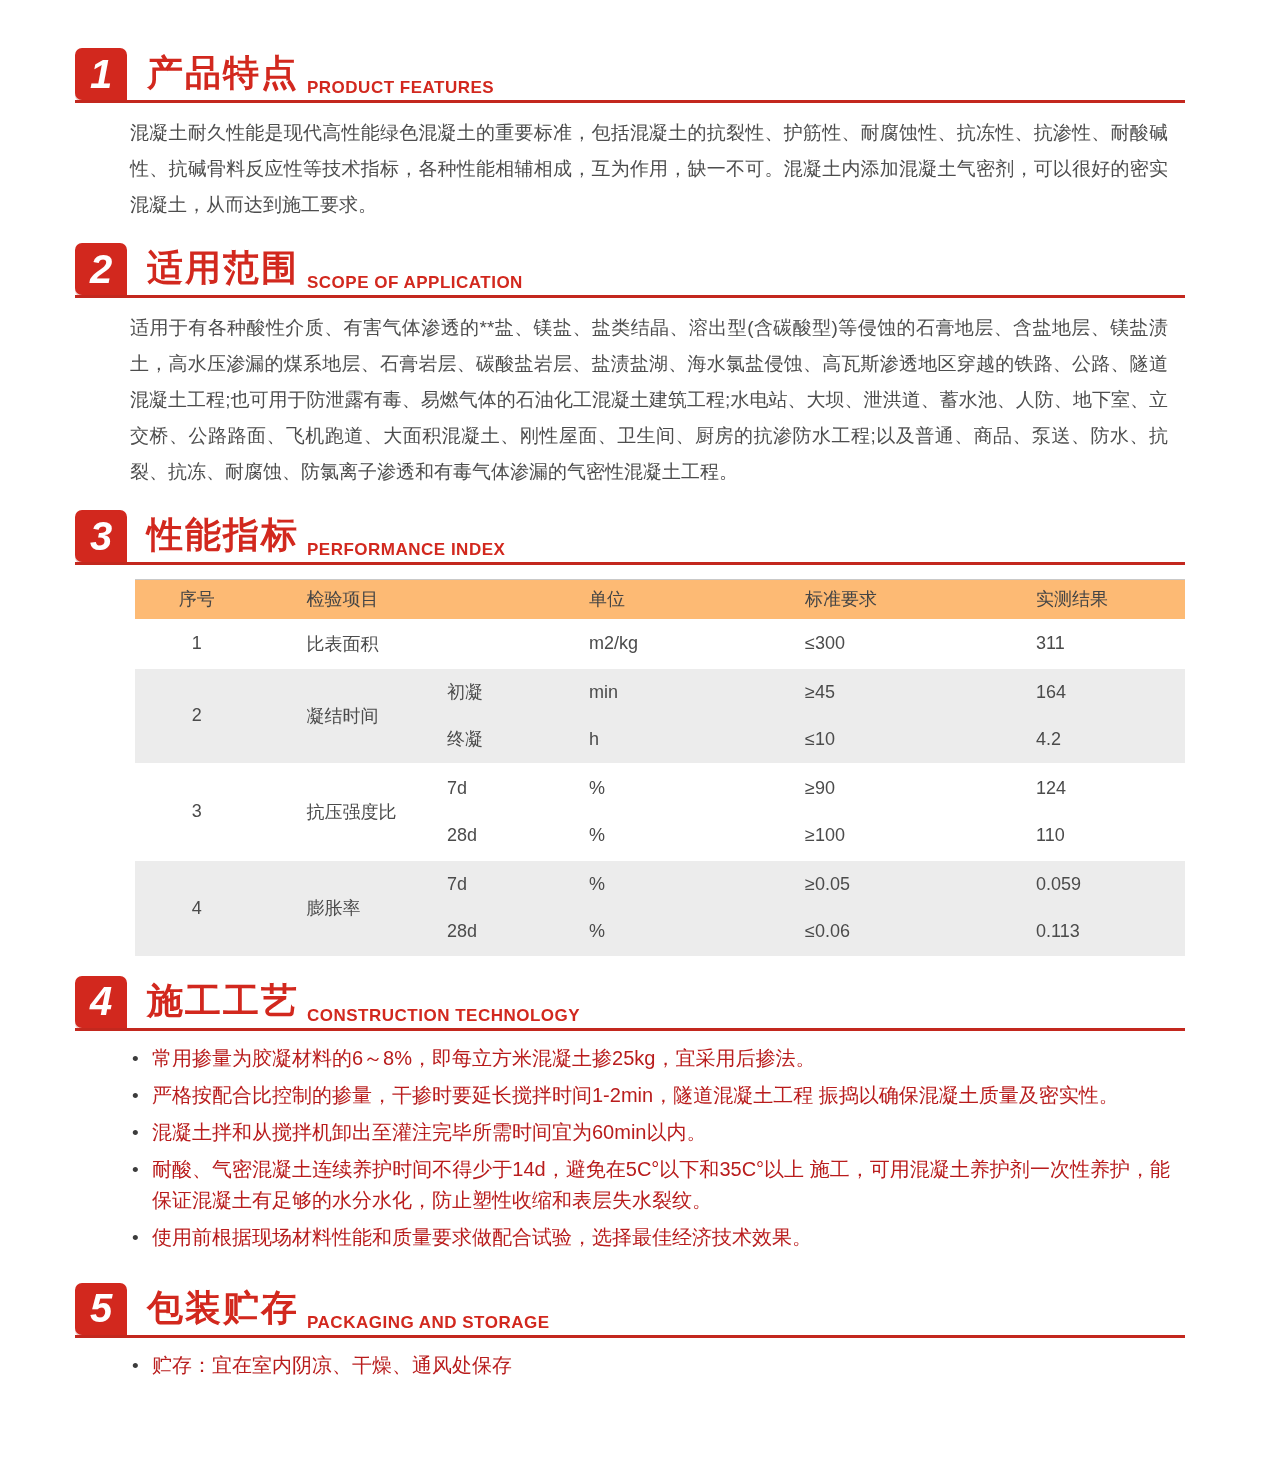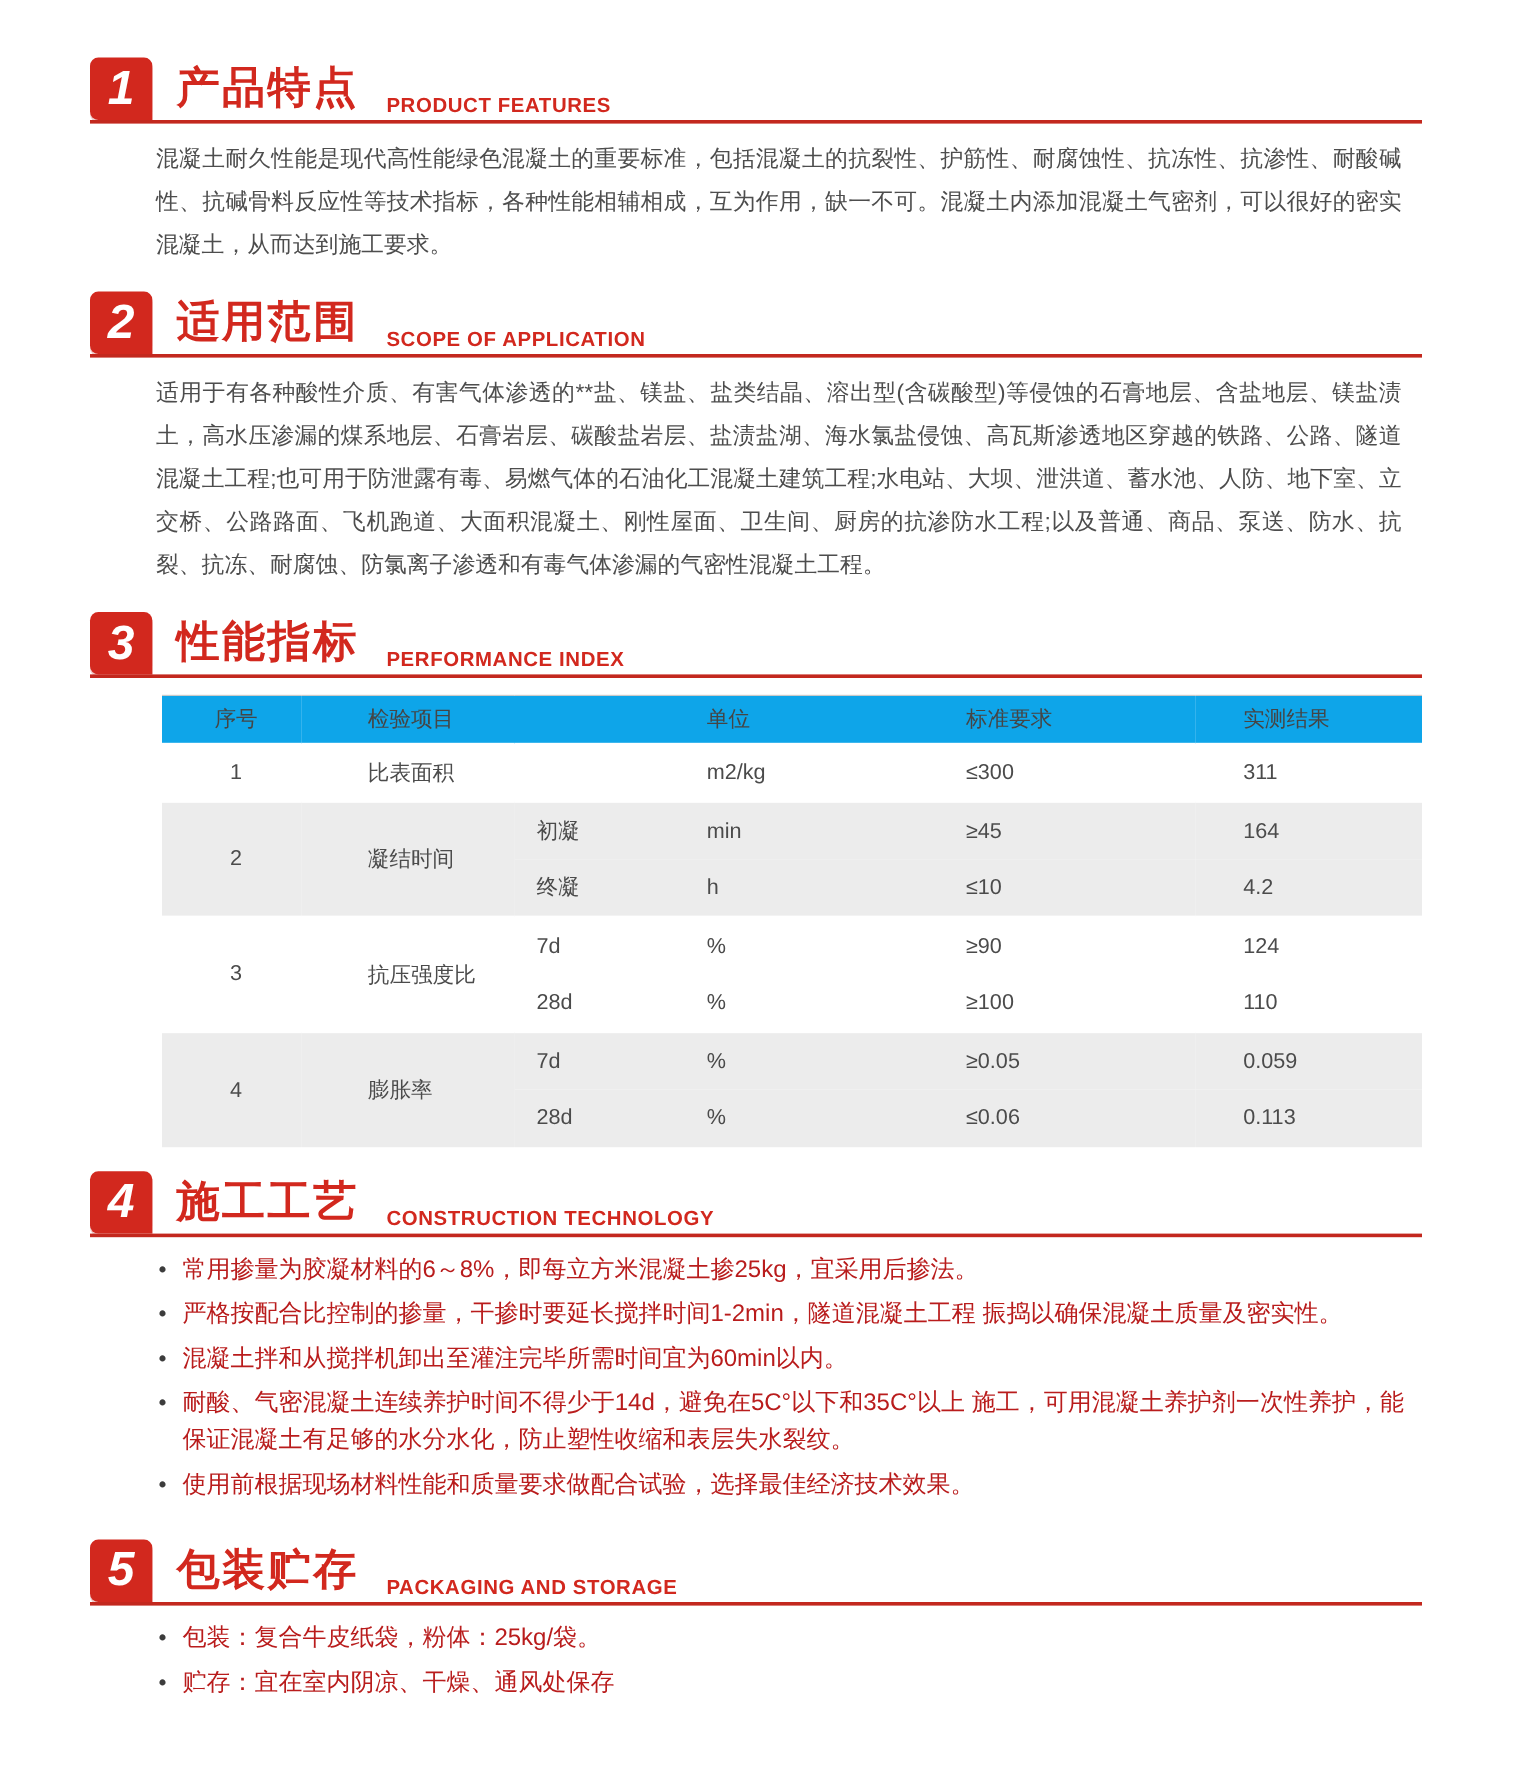--- a/index.html
+++ b/index.html
@@ -27,21 +27,21 @@
     font-size: 40px; font-weight: bold; font-style: italic;
     display: flex; align-items: center; justify-content: center;
     flex: 0 0 auto;
     box-shadow: 0 2px 0 rgba(195,40,30,0.25);
   }
   .titles { display: flex; align-items: flex-end; margin-left: 20px; padding-bottom: 2px; }
   .title-zh {
     color: #d2281e; font-size: 36px; font-weight: bold; letter-spacing: 2px;
   }
   .title-en {
-    color: #d2281e; font-size: 17px; font-weight: 600; margin-left: 23px; letter-spacing: 0.5px;
+    color: #d2281e; font-size: 17px; font-weight: 600; margin-left: 8px; letter-spacing: 0.5px;
   }
 
   
   .para {
     margin: 12px 0 6px 55px;
     width: 1038px;
     color: #4d4d4d;
     font-size: 19px;
     line-height: 36px;
     text-align: justify;
@@ -50,21 +50,21 @@
   
   .tbl-wrap { margin: 14px 0 4px 60px; width: 1050px; }
   table.perf {
     width: 100%;
     border-collapse: collapse;
     color: #4b4b4b;
     font-size: 18px;
     border-top: 1px solid #c9c9c9;
   }
   table.perf th, table.perf td { font-weight: normal; text-align: left; padding: 0 0 0 8px; }
-  table.perf thead tr { height: 40px; background: #0ea5e9; }
+  table.perf thead tr { height: 40px; background: #fdba74; }
   table.perf thead th { border-bottom: 2px solid #ffffff; font-size: 18px; color: #454545; }
   .col-no    { width: 11%; text-align: center !important; }
   .col-item  { width: 17%; padding-left: 56px !important; }
   .col-sub   { width: 12%; padding-left: 18px !important; }
   .col-unit  { width: 20%; padding-left: 34px !important; }
   .col-std   { width: 22%; padding-left: 40px !important; }
   .col-res   { width: 18%; padding-left: 40px !important; }
   tr.row-single { height: 48px; }
   tr.row-sub { height: 48px; }
   .shade { background: #ececec; }
@@ -215,18 +215,17 @@
 
   <div class="sec sec5">
     <div class="sec-head">
       <div class="badge">5</div>
       <div class="titles">
         <span class="title-zh">包装贮存</span>
         <span class="title-en">PACKAGING AND STORAGE</span>
       </div>
     </div>
     <ul class="bullets">
-      <li>包装：复合牛皮纸袋，粉体：25kg/袋。</li>
       <li>贮存：宜在室内阴凉、干燥、通风处保存</li>
     </ul>
   </div>
 
 </div>
 
 </body></html>

